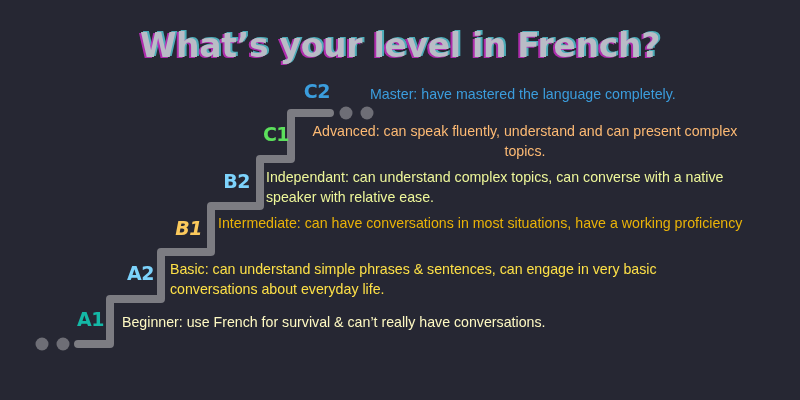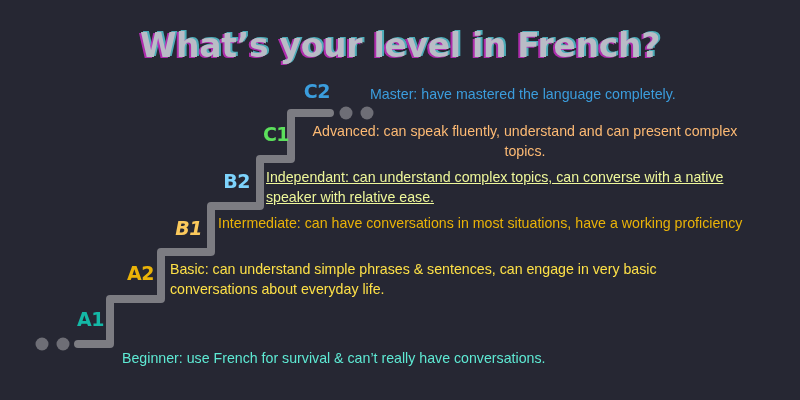--- a/index.html
+++ b/index.html
@@ -95,36 +95,36 @@
              L 291 113
              L 330 113" fill="none" stroke="#7c7c82" stroke-width="8" stroke-linecap="round" stroke-linejoin="round"></path>
     <circle cx="42" cy="344" r="6.5" fill="#6e6e76"></circle>
     <circle cx="63" cy="344" r="6.5" fill="#6e6e76"></circle>
     <circle cx="346" cy="113" r="6.5" fill="#6e6e76"></circle>
     <circle cx="367" cy="113" r="6.5" fill="#6e6e76"></circle>
   </svg>
 
   <div class="step-row">
     <div class="step-code" style="left:62px; top:310px; width:42px; color:#14b8a6;">A1</div>
-    <div class="step-desc" style="left:122px; top:313px; width:560px; color:#5eead4;margin-top:36px;">Beginner: use French for survival &amp; can’t really have conversations.</div>
+    <div class="step-desc" style="left:122px; top:313px; width:560px; color:#fef9c3;">Beginner: use French for survival &amp; can’t really have conversations.</div>
   </div>
 
   <div class="step-row">
-    <div class="step-code" style="left:110px; top:264px; width:44px; color:#eab308;">A2</div>
+    <div class="step-code" style="left:110px; top:264px; width:44px; color:#7dd3fc;">A2</div>
     <div class="step-desc" style="left:170px; top:260px; width:570px; color:#fde047;">Basic: can understand simple phrases &amp; sentences, can engage in very basic conversations about everyday life.</div>
   </div>
 
   <div class="step-row">
     <div class="step-code" style="left:158px; top:219px; width:44px; color:#fbc95c;font-style:italic;">B1</div>
     <div class="step-desc" style="left:218px; top:214px; width:540px; color:#eab308;">Intermediate: can have conversations in most situations, have a working proficiency</div>
   </div>
 
   <div class="step-row">
     <div class="step-code" style="left:206px; top:172px; width:44px; color:#7dd3fc;">B2</div>
-    <div class="step-desc" style="left:266px; top:168px; width:495px; color:#eef79a;text-decoration:underline;">Independant: can understand complex topics, can converse with a native speaker with relative ease.</div>
+    <div class="step-desc" style="left:266px; top:168px; width:495px; color:#eef79a;">Independant: can understand complex topics, can converse with a native speaker with relative ease.</div>
   </div>
 
   <div class="step-row">
     <div class="step-code" style="left:254px; top:125px; width:44px; color:#5ce05c;text-align:center;">C1</div>
     <div class="step-desc" style="left:310px; top:122px; width:430px; color:#fdba74;text-align:center;">Advanced: can speak fluently, understand and can present complex topics.</div>
   </div>
 
   <div class="step-row">
     <div class="step-code" style="left:286px; top:82px; width:44px; color:#3b9ddd;">C2</div>
     <div class="step-desc" style="left:370px; top:85px; width:420px; color:#3b9ddd;">Master: have mastered the language completely.</div>

